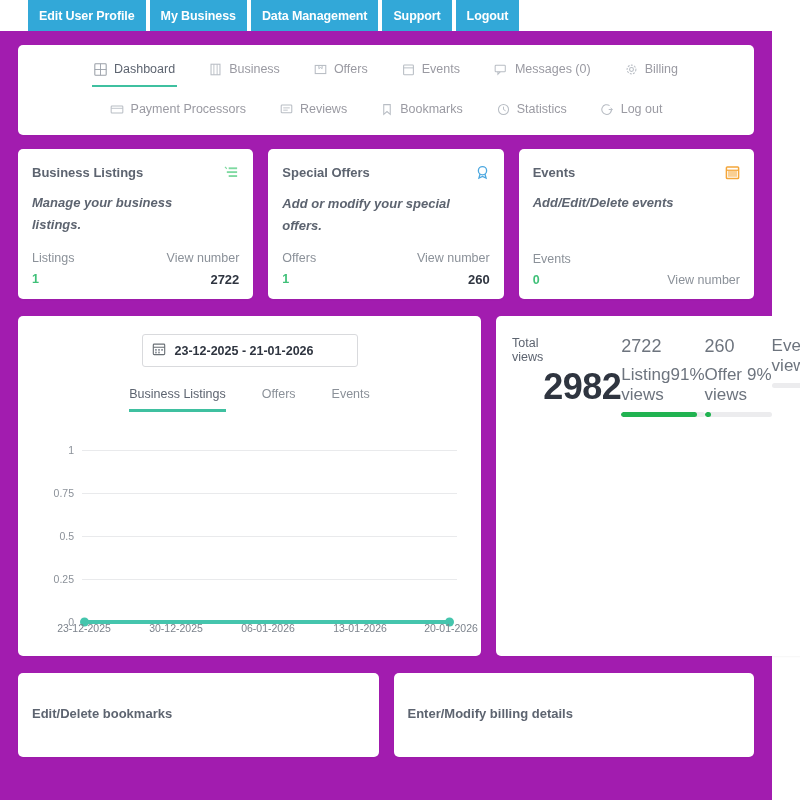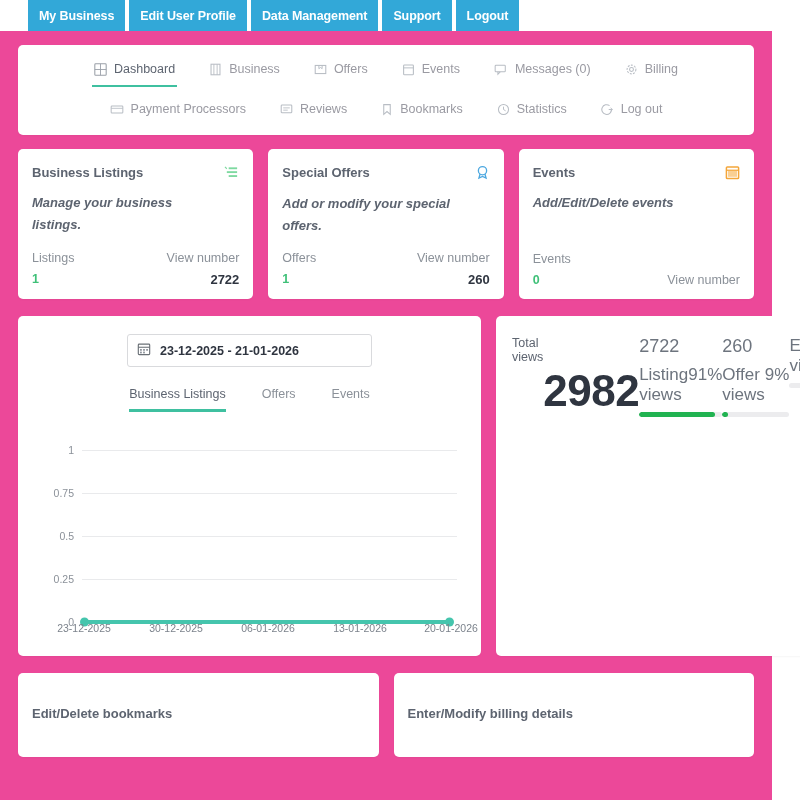--- a/index.html
+++ b/index.html
@@ -25,21 +25,21 @@
     background: #32a8d8; color: #ffffff;
     font-size: 12.5px; font-weight: bold;
     text-decoration: none; white-space: nowrap;
     letter-spacing: -0.1px;
   }
 
   
   .canvas {
     position: absolute; top: 31px; left: 0;
     width: 772px; height: 769px;
-    background: #ec4899;
+    background: #a21caf;
     padding: 14px 18px 0 18px;
   }
 
   
   .tabcard {
     background: #ffffff; border-radius: 5px;
     padding: 10px 0 8px 0; margin-bottom: 14px;
     box-shadow: 0 1px 2px rgba(0,0,0,.04);
   }
   .tabrow { display: flex; justify-content: center; align-items: flex-start; }
@@ -77,21 +77,21 @@
   .sc-val { font-size: 13px; color: #2f3540; font-weight: bold; }
   .sc-foot.evt { align-items: flex-end; }
 
   
   .midrow { display: flex; gap: 15px; margin-bottom: 17px; }
   .chartcard {
     background: #ffffff; border-radius: 5px; flex: 0 0 463px;
     padding: 18px 16px 16px 16px; box-shadow: 0 1px 2px rgba(0,0,0,.04);
   }
   .daterange {
-    width: 245px; margin: 0 auto; border: 1px solid #d9dadd;
+    width: 216px; margin: 0 auto; border: 1px solid #d9dadd;
     border-radius: 3px; padding: 7px 9px;
     display: flex; align-items: center; gap: 9px;
     font-size: 12.5px; font-weight: bold; color: #2f3540; cursor: pointer;
   }
   .chtabs { display: flex; justify-content: center; gap: 36px; margin-top: 20px; }
   .chtab { font-size: 12.5px; color: #8b9199; padding-bottom: 8px; cursor: pointer; }
   .chtab.active { color: #5d6470; border-bottom: 3px solid #3fc0a0; }
 
   .plot { position: relative; height: 200px; margin-top: 28px; }
   .ylab {
@@ -115,21 +115,21 @@
     transform: translateX(-50%); white-space: nowrap;
   }
 
   .totcard {
     background: #ffffff; border-radius: 5px; flex: 1;
     padding: 20px 16px 28px 16px; box-shadow: 0 1px 2px rgba(0,0,0,.04);
     display: flex; 
   }
   .tot-title { font-size: 12.5px; color: #5d6470; }
   .tot-big {
-    font-size: 44px; font-weight: bold; color: #2f3540;
+    font-size: 36px; font-weight: bold; color: #2f3540;
     text-align: center; margin: 30px 0 34px 0; letter-spacing: -0.5px;
   }
   .metric { margin-bottom: 20px; }
   .m-num { font-size: 18px; color: #6d747e; margin-bottom: 8px; }
   .m-row { display: flex; justify-content: center; font-size: 17px; color: #6d747e; margin-bottom: 7px; }
   .bar { height: 5px; border-radius: 3px; background: #ececee; overflow: hidden; }
   .bar > i { display: block; height: 100%; background: #21b351; border-radius: 3px; }
 
   
   .botrow { display: flex; gap: 15px; }
@@ -140,22 +140,22 @@
   .bc-head { display: flex; justify-content: space-between; align-items: flex-start; }
   .bc-title { font-size: 13px; font-weight: bold; color: #5d6470; }
   .bc-sub { font-size: 13px; font-weight: bold; color: #5d6470; margin-top: 17px; }
 </style>
 </head>
 <body>
 
 <div id="page">
 
   <nav class="topnav">
+    <a>Edit User Profile</a>
     <a>My Business</a>
-    <a>Edit User Profile</a>
     <a>Data Management</a>
     <a>Support</a>
     <a>Logout</a>
   </nav>
 
   <div class="canvas">
 
     <section class="tabcard">
       <div class="tabrow row1">
 

